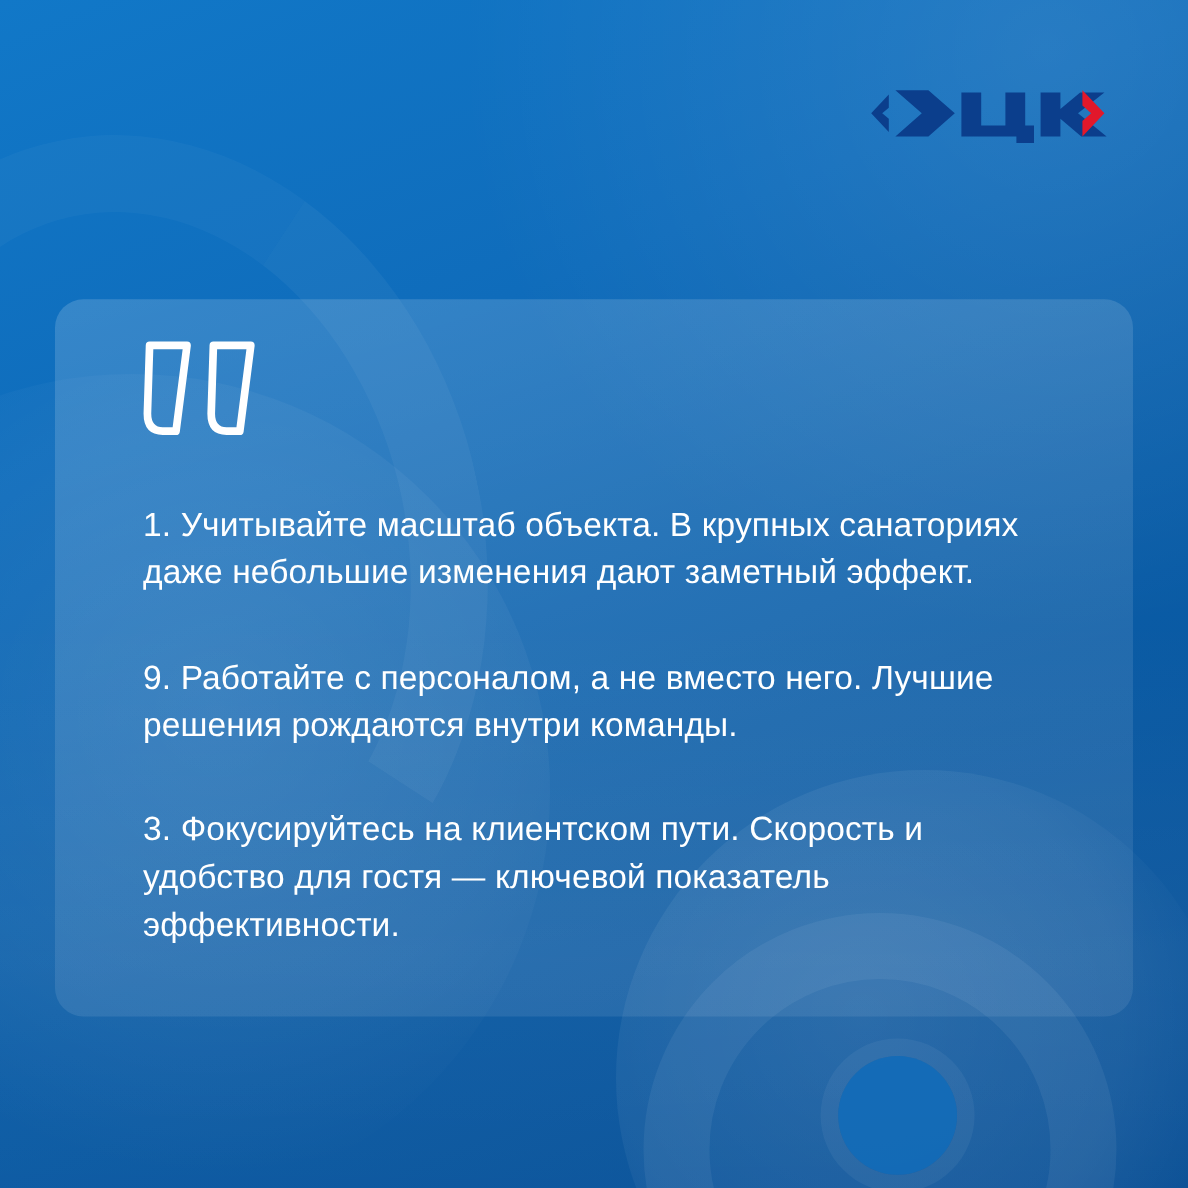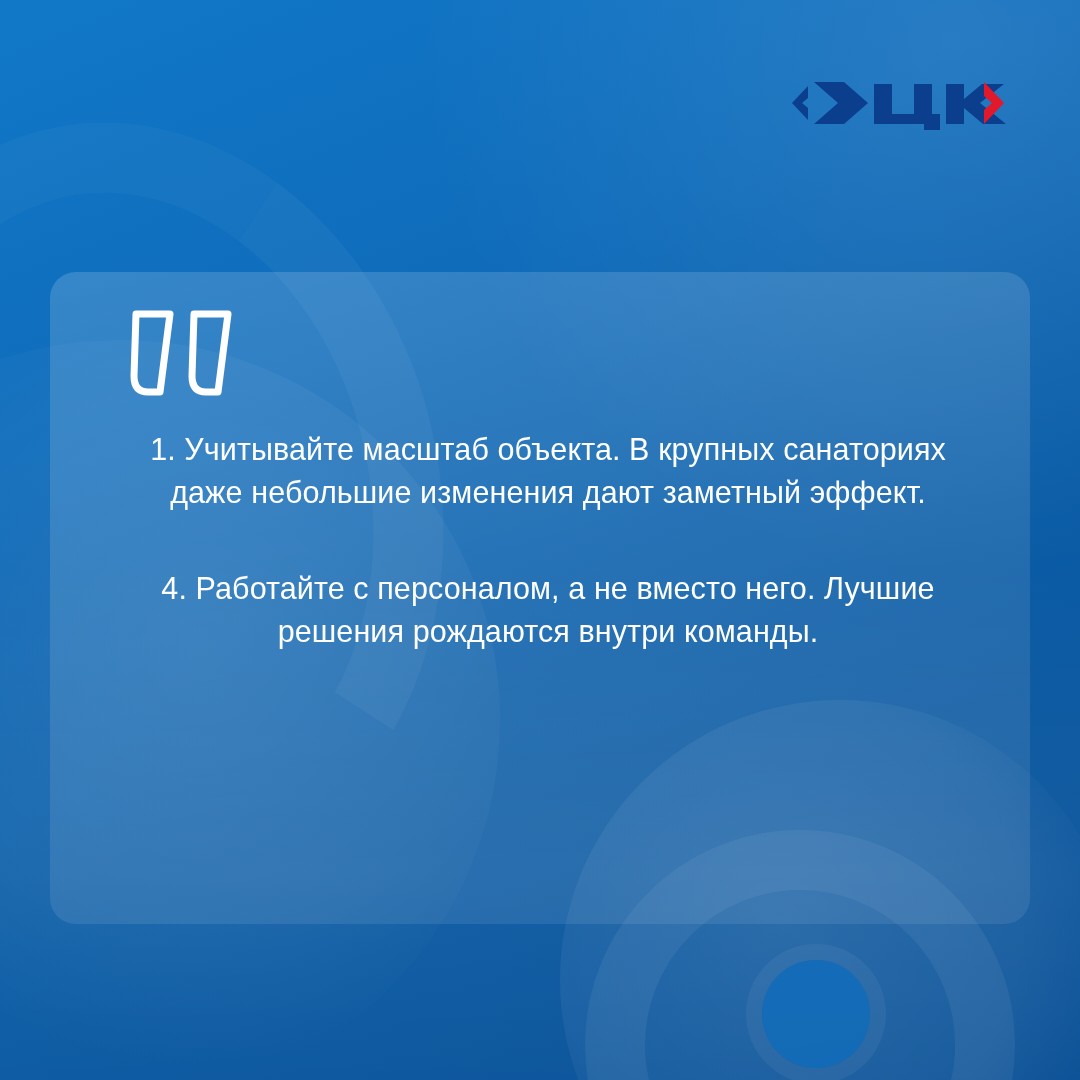--- a/index.html
+++ b/index.html
@@ -125,24 +125,23 @@
   }
   .quote-mark {
     width: 112px;
     height: 86px;
     margin-left: 36px;
     margin-top: 4px;
   }
   .quote-mark svg { display: block; }
 
   .points {
-    margin-top: 32px;
+    margin-top: 60px;
     padding-left: 36px;
     padding-right: 20px;
-    text-align: center;
   }
   .point {
     color: #ffffff;
     font-size: 30.5px;
     line-height: 1.42;
     font-weight: 500;
     letter-spacing: 0.1px;
     margin: 0 0 52px 0;
   }
   .point:last-child { margin-bottom: 0; }
@@ -180,17 +179,18 @@
   <div class="card">
     <div class="quote-mark">
       <svg width="112" height="86" viewBox="0 0 112 86" aria-hidden="true">
         <path d="M6 4 H40 L30 82 H18 Q4 82 4 66 Z" fill="none" stroke="#ffffff" stroke-width="7" stroke-linejoin="round"></path>
         <path d="M64 4 H98 L88 82 H76 Q62 82 62 66 Z" fill="none" stroke="#ffffff" stroke-width="7" stroke-linejoin="round"></path>
       </svg>
     </div>
 
     <div class="points">
       <p class="point">1. Учитывайте масштаб объекта. В крупных санаториях даже небольшие изменения дают заметный эффект.</p>
-      <p class="point">4. Работайте с персоналом, а не вместо него. Лучшие решения рождаются внутри команды.</p>
+      <p class="point">9. Работайте с персоналом, а не вместо него. Лучшие решения рождаются внутри команды.</p>
+      <p class="point">3. Фокусируйтесь на клиентском пути. Скорость и удобство для гостя — ключевой показатель эффективности.</p>
     </div>
   </div>
 
 </div>
 
 </body></html>

